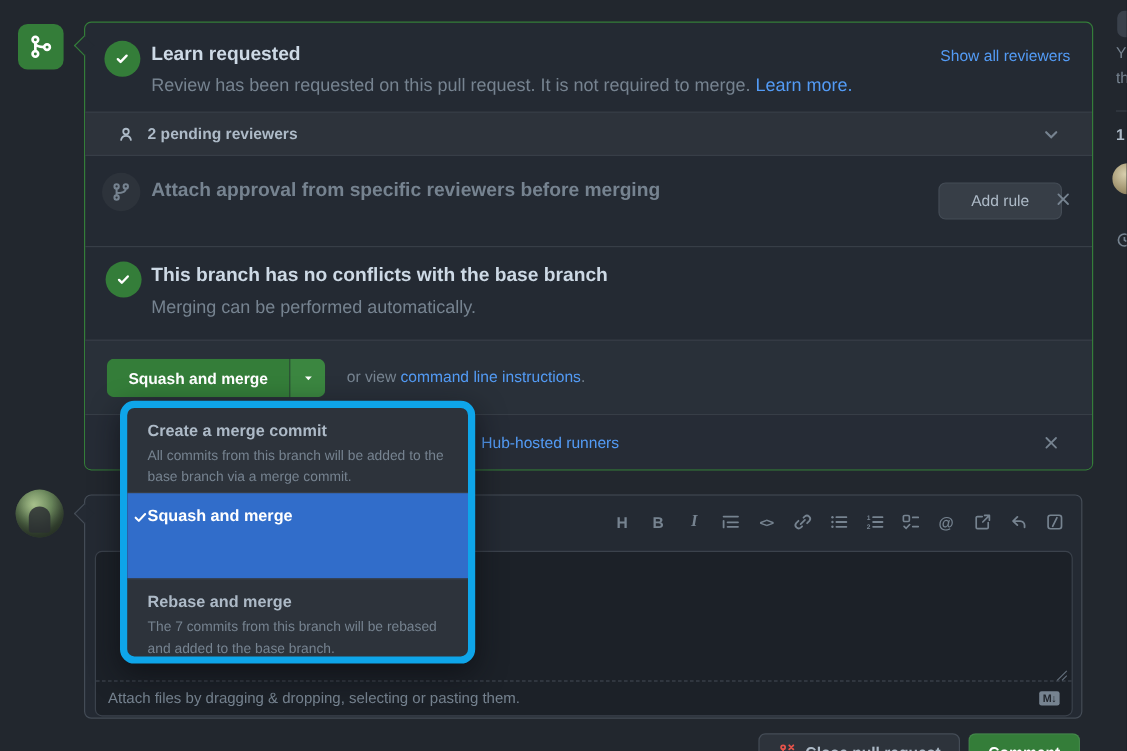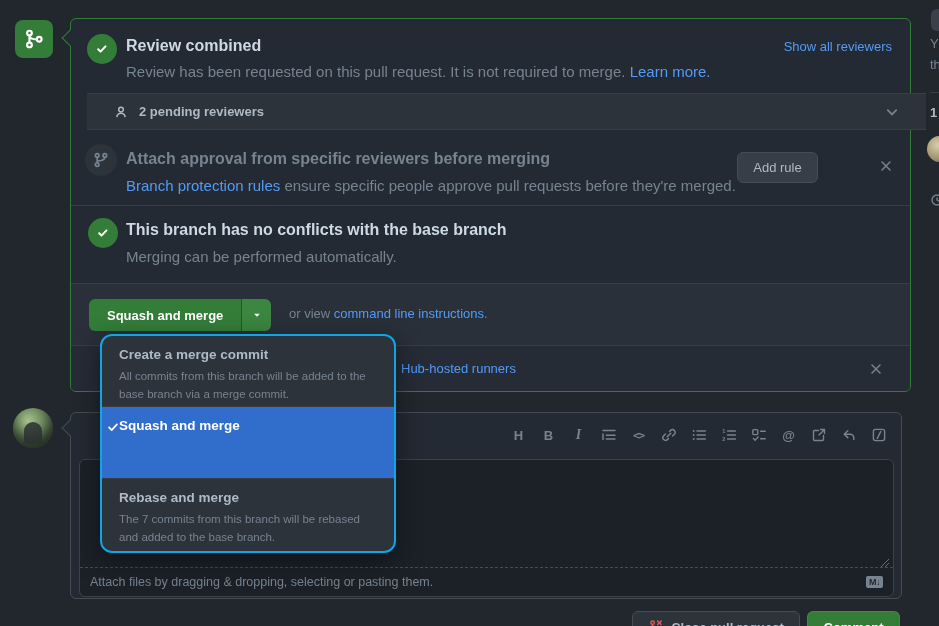--- a/index.html
+++ b/index.html
@@ -27,21 +27,21 @@
   .merge-box .tail { left:-7px; top:13px; background:#242a33;
     border-left:1px solid #347d39; border-bottom:1px solid #347d39; }
 
   .check-circle { width:30px; height:30px; border-radius:50%; background:#347d39;
     display:flex; align-items:center; justify-content:center; }
   .sec-title { font-size:16px; font-weight:bold; color:#cdd9e5; }
   .sec-title.muted { color:#768390; }
   .sec-desc { font-size:15px; color:#768390; }
   a.link { color:#539bf5; text-decoration:none; cursor:pointer; }
 
-  .pending-row { left:16px; top:74px; width:839px; height:37px; background:#2d333b;
+  .pending-row { left:0; top:74px; width:839px; height:37px; background:#2d333b;
     border-top:1px solid #373e47; border-bottom:1px solid #373e47;
     display:flex; align-items:center; padding:0 26px; }
   .pending-label { font-weight:bold; color:#adbac7; margin-left:10px; flex:1; }
 
   .prot-icon-circle { left:14px; top:125px; width:32px; height:32px; border-radius:50%;
     background:#2d333b; display:flex; align-items:center; justify-content:center; }
   .btn { display:flex; align-items:center; justify-content:center; border-radius:6px;
     font-size:13px; cursor:pointer; }
   .btn-default { background:#373e47; border:1px solid #444c56; color:#adbac7; }
   .divider { border-top:1px solid #373e47; }
@@ -56,21 +56,21 @@
     display:flex; align-items:center; justify-content:center; }
   .cli-line { position:absolute; left:218px; top:22px; font-size:13px; color:#768390;text-align:center; }
 
   .runners-row { left:0; top:326px; width:839px; height:46px; background:#262c36;
     border-top:1px solid #373e47; border-radius:0 0 5px 5px; }
 
   .icon-x { color:#768390; cursor:pointer; display:inline-flex; }
 
   
   .dropdown { left:100px; top:334px; width:296px; height:219px; background:#2d333b;
-    border:2px solid #0ea5e9; border-radius:12px; overflow:hidden; z-index:30;
+    border:6px solid #0ea5e9; border-radius:12px; overflow:hidden; z-index:30;
     box-shadow:0 8px 24px rgba(10,13,17,.65); }
   .dd-item { position:relative; padding:11px 16px 0 17px; }
   .dd-item + .dd-item { border-top:1px solid #373e47; }
   .dd-title { font-size:13.5px; font-weight:bold; color:#adbac7; }
   .dd-desc { margin-top:5px; font-size:11.5px; line-height:18px; color:#768390; width:250px; }
   .dd-item.selected { background:#316dca; }
   .dd-item.selected .dd-title { color:#ffffff; }
   .dd-item.selected .dd-desc { color:rgba(255,255,255,.85); }
   .dd-check { position:absolute; left:4px; top:13px; }
   .dd-item.h1 { height:70px; } .dd-item.h2 { height:72px; } .dd-item.h3 { height:77px; }
@@ -130,21 +130,21 @@
   <div class="abs avatar"></div>
 
   <div class="abs merge-box">
     <div class="tail"></div>
 
     <div class="abs check-circle" style="left:16px; top:15px;">
       <svg width="16" height="16" viewBox="0 0 16 16" fill="none" stroke="#ffffff" stroke-width="2" stroke-linecap="round" stroke-linejoin="round">
           <path d="M4.2 8.3l2.3 2.3 5-5.2"></path>
         </svg>
     </div>
-    <div class="abs sec-title" style="left:55px; top:18px;">Review combined</div>
+    <div class="abs sec-title" style="left:55px; top:18px;">Learn requested</div>
     <div class="abs sec-desc" style="left:55px; top:44px;"><span>Review has been requested on this pull request. It is not required to merge. </span><a class="link">Learn more.</a></div>
     <a class="abs link" style="right:18px; top:20px;">Show all reviewers</a>
 
     <div class="abs pending-row">
       <svg width="16" height="16" viewBox="0 0 16 16" fill="none" stroke="#adbac7" stroke-width="1.5">
         <circle cx="8" cy="5.6" r="2.3"></circle>
           <path d="M3.8 13.2c.4-2.7 2.2-3.9 4.2-3.9s3.8 1.2 4.2 3.9"></path>
       </svg>
       <span class="pending-label">2 pending reviewers</span>
       <svg width="16" height="16" viewBox="0 0 16 16" fill="none" stroke="#768390" stroke-width="1.8" stroke-linecap="round">
@@ -154,22 +154,21 @@
 
     <div class="abs prot-icon-circle">
       <svg width="18" height="18" viewBox="0 0 16 16" fill="none" stroke="#768390" stroke-width="1.5">
         <circle cx="4.6" cy="3.9" r="1.6"></circle>
           <circle cx="4.6" cy="12.1" r="1.6"></circle>
           <circle cx="11.4" cy="3.9" r="1.6"></circle>
         <path d="M4.6 5.5v5 M11.4 5.5c0 2.5-2.6 3.2-6.8 3.3"></path>
       </svg>
     </div>
     <div class="abs sec-title muted" style="left:55px; top:131px;">Attach approval from specific reviewers before merging</div>
-    <div class="abs sec-desc" style="left:55px; top:158px;"><a class="link">Branch protection rules</a><span> ensure specific people approve pull requests before they're merged.</span></div>
-    <button class="abs btn btn-default" style="left:666px; top:133px; width:81px; height:31px;">Add rule</button>
+    <button class="abs btn btn-default" style="left:711px; top:133px; width:103px; height:31px;">Add rule</button>
     <span class="abs icon-x" style="left:807px; top:139px;">
       <svg width="16" height="16" viewBox="0 0 16 16" stroke="#768390" stroke-width="1.5" stroke-linecap="round">
           <path d="M4 4l8 8 M12 4l-8 8"></path>
         </svg>
     </span>
 
     <div class="abs divider" style="left:0; top:186px; width:839px;"></div>
 
     <div class="abs check-circle" style="left:17px; top:199px;">
       <svg width="16" height="16" viewBox="0 0 16 16" fill="none" stroke="#ffffff" stroke-width="2" stroke-linecap="round" stroke-linejoin="round">

